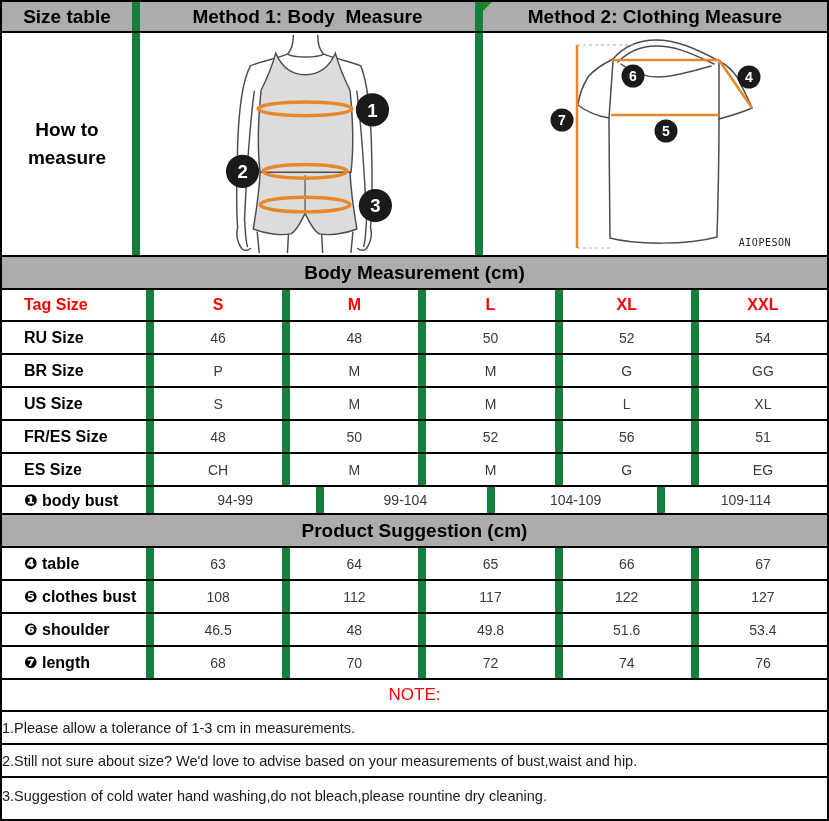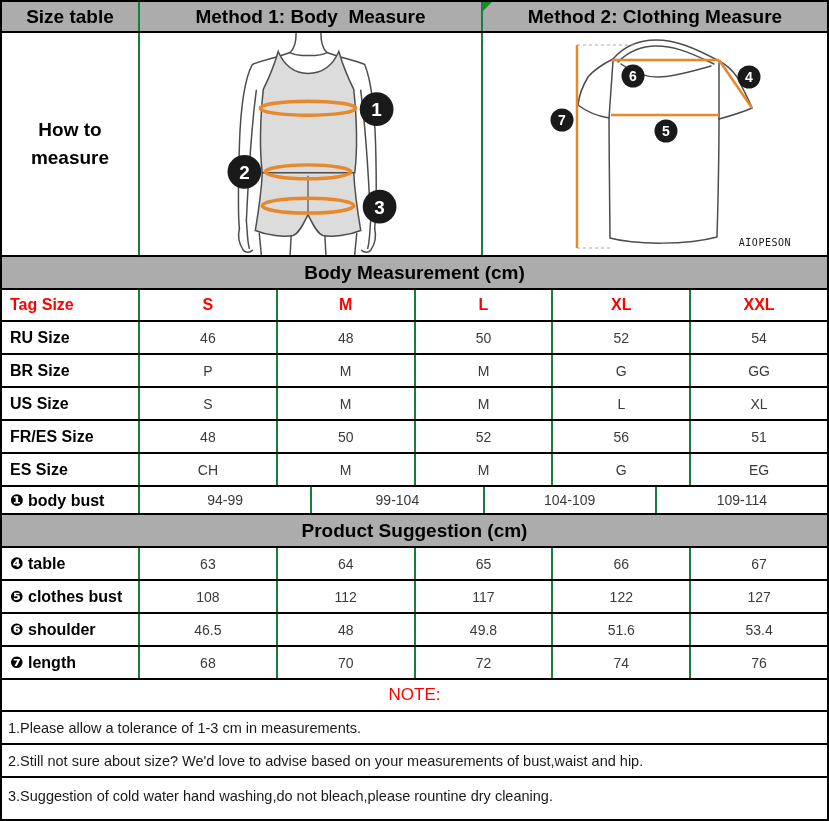--- a/index.html
+++ b/index.html
@@ -1,40 +1,40 @@
 <!DOCTYPE html>
 <html><head>
 <meta charset="utf-8">
 <style>
   html,body{margin:0;padding:0;background:#fff;}
   body{font-family:"Liberation Sans","DejaVu Sans",sans-serif;color:#000;}
   .sheet{width:829px;height:821px;border:2px solid #000;box-sizing:border-box;background:#fff;overflow:hidden;}
   .row{display:flex;border-bottom:2px solid #000;box-sizing:border-box;}
   .row.last{border-bottom:none;}
   .cell{box-sizing:border-box;display:flex;align-items:center;}
-  .vline{border-right:2px solid #15803d;}
+  .vline{border-right:8px solid #15803d;}
   
   .h31{height:31px}.h32{height:32px}.h33{height:33px}.h34{height:28px}.h35{height:35px}.h224{height:224px}
   
   .tc1{width:138px}.tc2{width:343px}.tc3{width:344px}
   .band{background:#acacac;}
   .hdr{font-weight:bold;font-size:19px;justify-content:center;white-space:pre-wrap;}
   .how{font-weight:bold;font-size:19px;justify-content:center;text-align:center;line-height:1.45;}
   .illus{padding:0;justify-content:center;align-items:stretch;background:#fff;position:relative;}
   .illus svg{display:block;width:100%;height:100%;}
   .rel{position:relative;text-align:center;}
   .corner{position:absolute;left:0;top:0;width:0;height:0;border-top:9px solid #1f8a1f;border-right:9px solid transparent;}
   
-  .lab{width:138px;font-weight:bold;font-size:16px;padding-left:8px;}
+  .lab{width:138px;font-weight:bold;font-size:16px;padding-left:8px;margin-left:14px;}
   .val{flex:1;justify-content:center;font-size:14px;color:#3a3a3a;}
   .red{color:#ff0000;}
   .tagrow .lab,.tagrow .val{font-weight:bold;font-size:16px;}
   .bandtitle{flex:1;justify-content:center;font-weight:bold;font-size:19px;}
   .notehead{flex:1;justify-content:center;font-size:17px;color:#ff0000;}
-  .note{flex:1;padding-left:6px;font-size:14.5px;color:#1a1a1a;}
+  .note{flex:1;font-size:14.5px;color:#1a1a1a;}
   .mono{font-family:"DejaVu Sans Mono","Liberation Mono",monospace;}
 </style>
 </head>
 <body>
 
 <div class="sheet">
 
   <div class="row h31">
     <div class="cell tc1 vline band hdr">Size table</div>
     <div class="cell tc2 vline band hdr">Method 1: Body  Measure</div>

